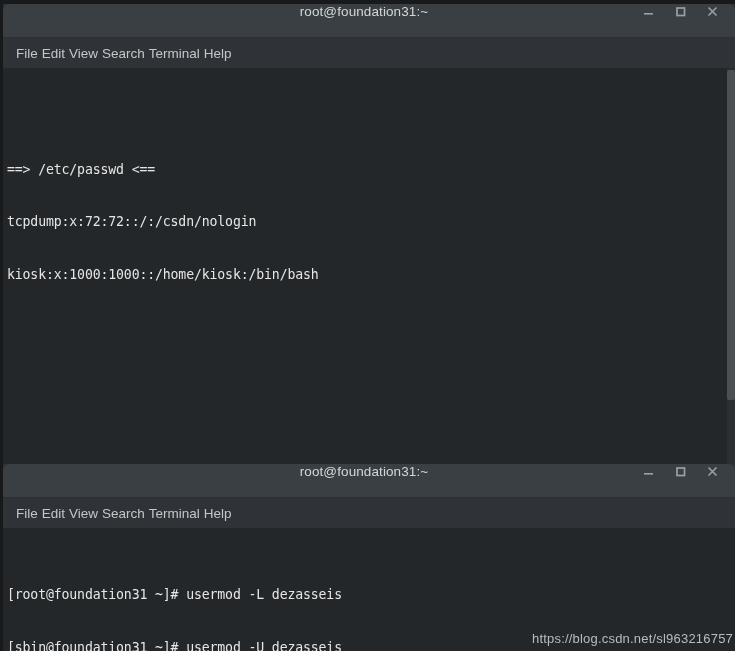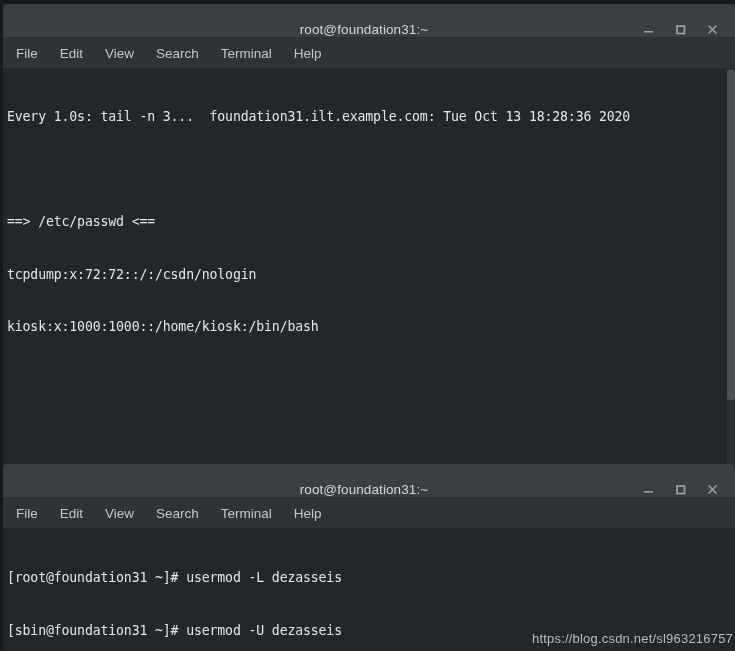--- a/index.html
+++ b/index.html
@@ -27,21 +27,21 @@
     background: #2f3337;
     box-sizing: border-box;
   }
 
   .titlebar {
     height: 33px;
     background: #393f42;
     border-top-left-radius: 7px;
     border-top-right-radius: 7px;
     display: flex;
-    align-items: flex-end;
+    align-items: flex-start;
     position: relative;
     border-bottom: 1px solid #2b3032;
   }
 
   .title-text {
     flex: 1;
     text-align: center;
     color: #d3d7da;
     font-family: "Liberation Sans", sans-serif;
     font-size: 13.5px;
@@ -64,21 +64,21 @@
     cursor: pointer;
   }
   .win-btn svg { display: block; }
 
   .menubar {
     height: 30px;
     background: #2f3337;
     display: flex;
     align-items: center;
     padding-left: 13px;
-    gap: 22px;
+    gap: 4px;
     border-bottom: 1px solid #25292b;
   }
   .menu-item {
     color: #c2c7ca;
     font-family: "Liberation Sans", sans-serif;
     font-size: 13.5px;
     cursor: default;
     user-select: none;
   }
 
@@ -134,21 +134,21 @@
   
   #window-secondary {
     left: 3px;
     top: 464px;
     width: 732px;
     height: 187px;
   }
   #window-secondary .term-body {
     height: 123px;
     width: 732px;
-    padding-top: 5px;
+    padding-top: 22px;
   }
 
   .watermark {
     position: absolute;
     right: 2px;
     bottom: 5px;
     color: #b9bcbe;
     font-family: "Liberation Sans", sans-serif;
     font-size: 13px;
     user-select: none;
@@ -186,21 +186,20 @@
     <div class="menubar">
       <span class="menu-item">File</span>
       <span class="menu-item">Edit</span>
       <span class="menu-item">View</span>
       <span class="menu-item">Search</span>
       <span class="menu-item">Terminal</span>
       <span class="menu-item">Help</span>
     </div>
 
     <div class="term-body">
-      <div class="term-line">Every 1.0s: tail -n 3...  foundation31.ilt.example.com: Tue Oct 13 18:28:36 2020</div>
       <div class="term-line blank"></div>
       <div class="term-line">==&gt; /etc/passwd &lt;==</div>
       <div class="term-line">tcpdump:x:72:72::/:/csdn/nologin</div>
       <div class="term-line">kiosk:x:1000:1000::/home/kiosk:/bin/bash</div>
       <div class="term-line blank"></div>
       
       
       
       
       

